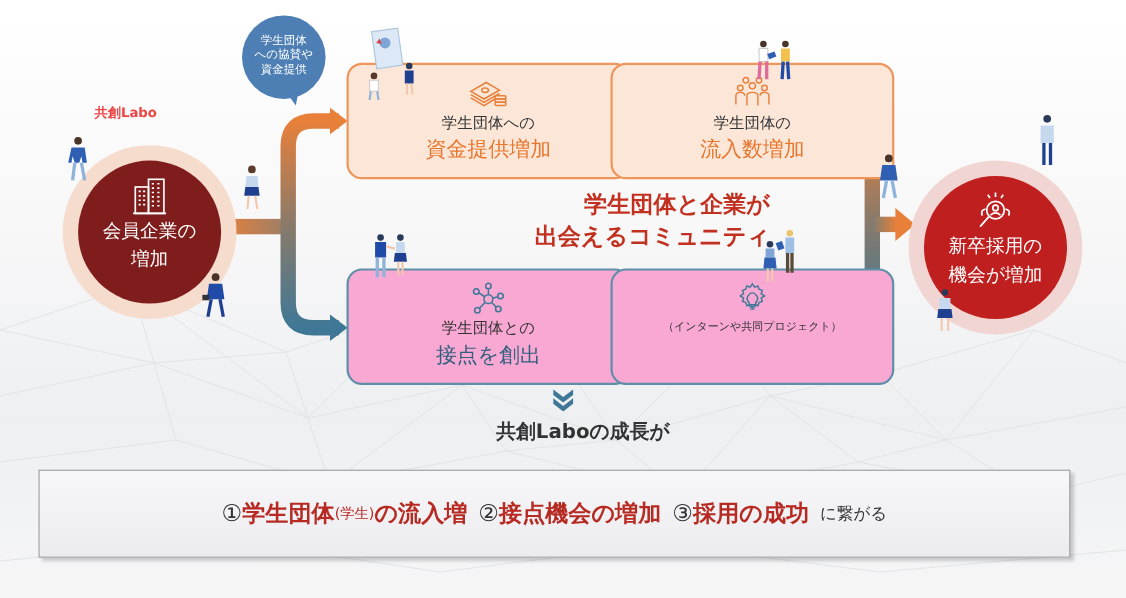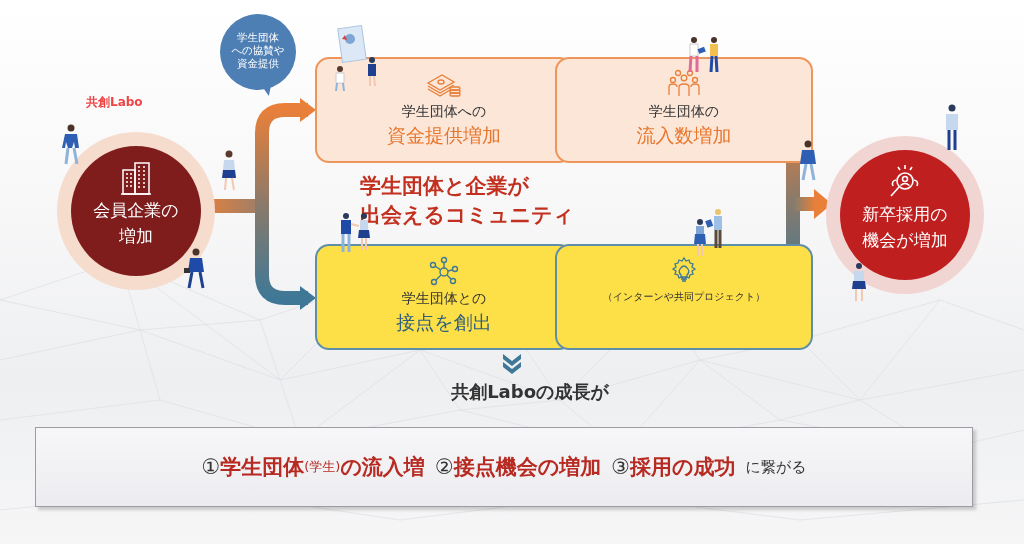--- a/index.html
+++ b/index.html
@@ -21,29 +21,29 @@
     background: #f6dccd;
   }
   .circle-inner {
     position: absolute; left: 14px; top: 14px; width: 130px; height: 130px; border-radius: 50%;
     background: #7f1d1d; color: #fff; text-align: center;
   }
   .circle-inner .icon { margin-top: 14px; height: 36px; }
   .circle-inner .txt { font-size: 17px; line-height: 24px; margin-top: 2px; }
 
   
-  .circle-outer.red { left: 826px; top: 136px; background: #f1d5d2; text-decoration: underline; }
+  .circle-outer.red { left: 826px; top: 146px; background: #f1d5d2; text-decoration: underline; }
   .circle-outer.red .circle-inner { background: #c01f1f; }
 
   
   .box {
     width: 258px; height: 106px; border-radius: 14px; text-align: center;
   }
   .box.orange { background: #fbe6d8; border: 2px solid #ee955a; }
-  .box.blue { background: #fde047; border: 2px solid #5f8fa8; }
+  .box.blue { background: #f9a8d4; border: 2px solid #5f8fa8; }
   .box .icon { height: 30px; margin-top: 10px; }
   .box .l1 { font-size: 14px; color: #333; margin-top: 4px; }
   .box .l2 { font-size: 19px; font-weight: normal; margin-top: 2px; }
   .box.orange .l2 { color: #e8762d; }
   .box.blue .l2 { color: #2f607d; }
   .box .l1 .accent { font-size: 19px; font-weight: bold; color: #2f607d; }
   .box .l3 { font-size: 10px; color: #333; margin-top: 4px; }
 
   .box1 { left: 315px; top: 57px; }
   .box2 { left: 555px; top: 57px; }
@@ -54,21 +54,21 @@
   .bubble {
     left: 220px; top: 14px; width: 76px; height: 76px; border-radius: 50%;
     background: #4d7fb5; color: #fff; text-align: center; font-size: 10.5px; line-height: 13px;
     padding-top: 17px;
   }
   .bubble-tail { left: 262px; top: 82px; width: 0; height: 0;
     border-left: 5px solid transparent; border-right: 7px solid transparent; border-top: 14px solid #4d7fb5; transform: rotate(-15deg); }
 
   
   .center-title {
-    left: 360px; top: 172px; width: 340px; text-align: left;
+    left: 360px; top: 172px; width: 340px; text-align: right;
     font-size: 21px; font-weight: bold; color: #c2301f; line-height: 29px;
   }
 
   
   .chev { left: 500px; top: 352px; width: 24px; height: 22px; }
   .growth { left: 380px; top: 380px; width: 300px; text-align: center; font-size: 18px; font-weight: bold; color: #333; }
 
   
   .banner {
     left: 35px; top: 427px; width: 938px; height: 80px;

